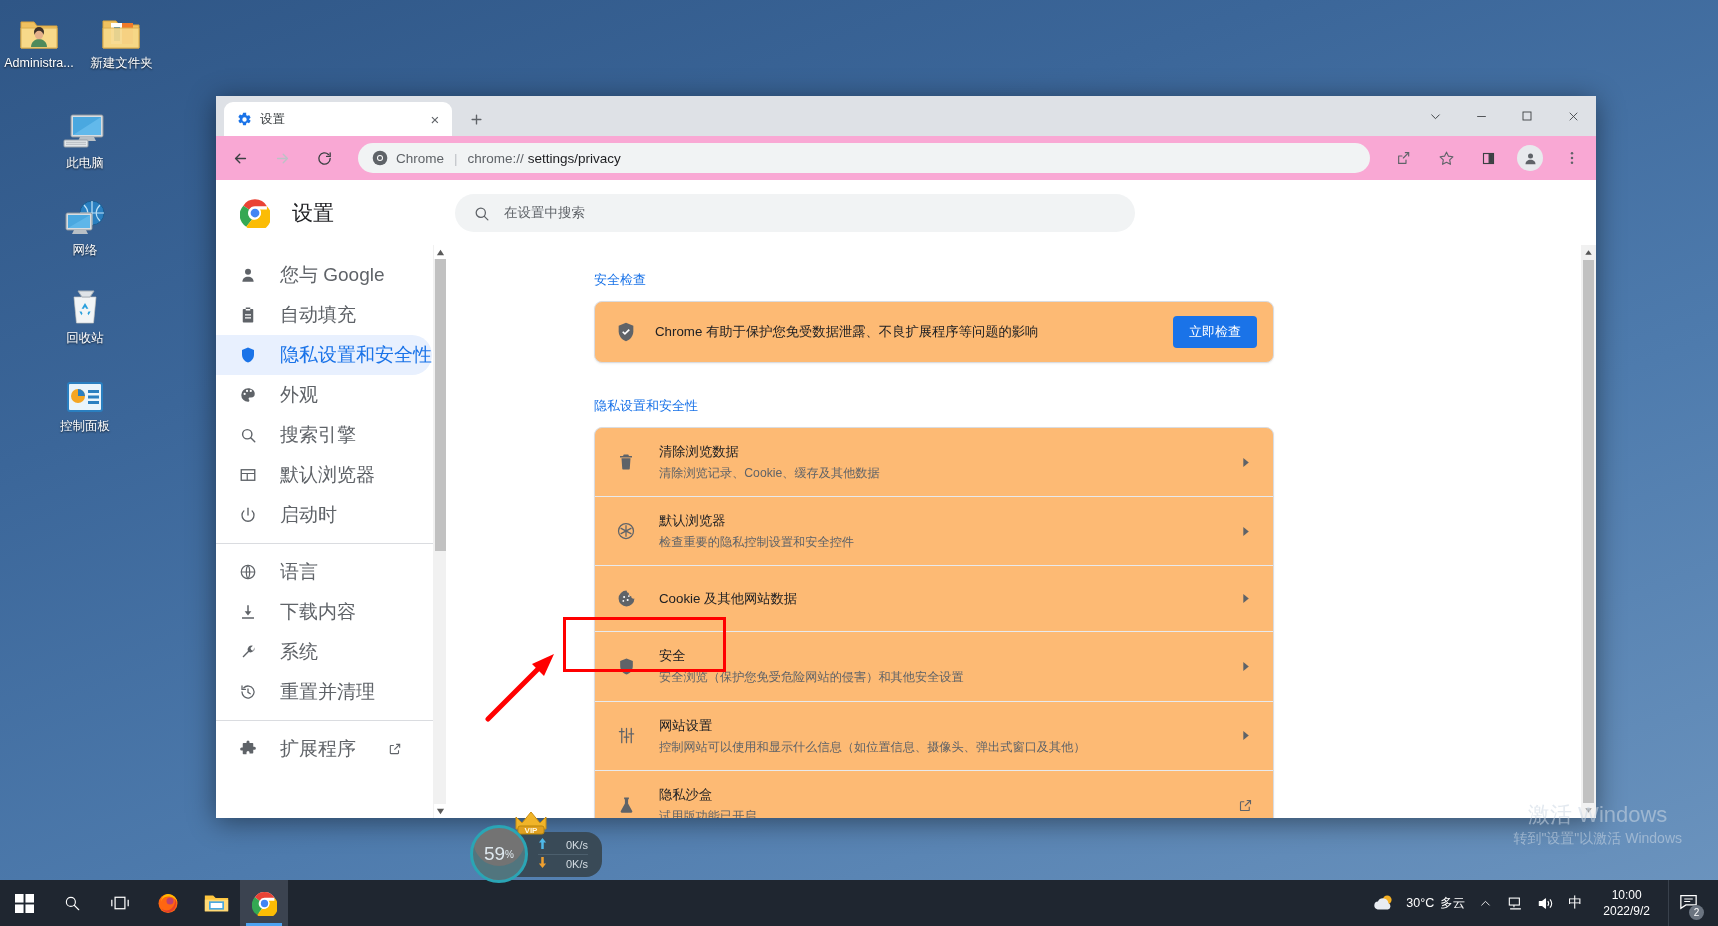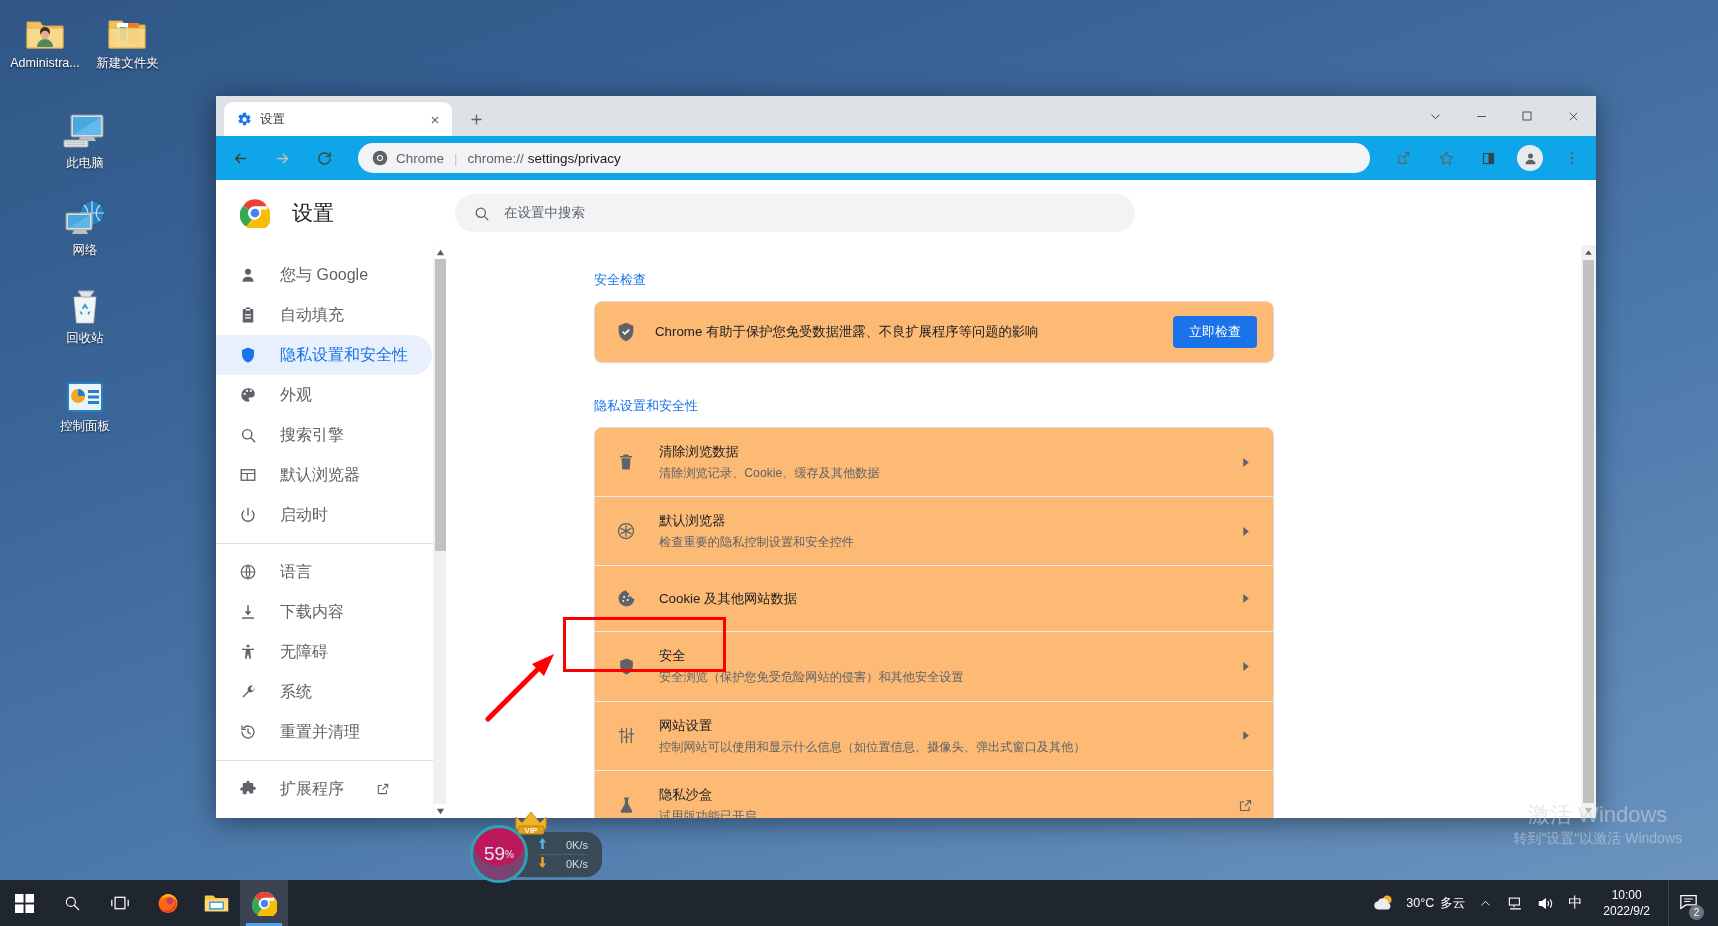--- a/index.html
+++ b/index.html
@@ -15,21 +15,21 @@
   
   #desktop-icons { position:absolute; left:0; top:0; width:170px; }
   .dicon { width:110px; text-align:center; margin:6px auto 16px auto; cursor:default; }
   .dicon .glyph { height:46px; display:flex; align-items:flex-end; justify-content:center; }
   .dicon .dlabel {
     color:#fff; font-size:12.5px; margin-top:4px; line-height:1.25;
     text-shadow: 0 1px 2px rgba(0,0,0,.75);
     white-space:nowrap; overflow:hidden; text-overflow:ellipsis;
   }
   .dicon.two-col { display:inline-block; width:78px; margin:6px 0 12px 0; vertical-align:top;}
-  #row-top { padding-left:6px; }
+  #row-top { }
   #row-top .dicon.two-col:first-child { margin-right:0px; }
 
   
   #browser-window {
     position:absolute; left:180px; top:96px; width:1380px; height:722px;
     background:#dee1e6; border-radius:0px;
     box-shadow: 0 4px 26px rgba(0,0,0,.45);
     display:flex; flex-direction:column;margin-left:36px;
   }
   
@@ -39,21 +39,21 @@
     display:flex; align-items:center; padding:0 8px 0 12px; gap:8px; position:relative;
   }
   .tab .tab-fav { width:16px; height:16px; flex:0 0 16px; display:flex; align-items:center; justify-content:center;}
   .tab .tab-title { font-size:12.5px; color:#3c4043; flex:1; white-space:nowrap; overflow:hidden; text-overflow:ellipsis;}
   .tab .tab-close { width:18px;height:18px; display:flex;align-items:center;justify-content:center; border-radius:50%; color:#5f6368;}
   #new-tab-btn { width:28px;height:28px; margin:0 0 3px 10px; display:flex;align-items:center;justify-content:center;border-radius:50%; color:#5f6368;}
   #window-controls { position:absolute; right:0; top:0; height:40px; display:flex; align-items:center; }
   .wc { width:46px; height:40px; display:flex; align-items:center; justify-content:center; color:#3c4043; }
 
   
-  #toolbar { height:44px; background:#0ea5e9; display:flex; align-items:center; padding:0 8px; gap:10px; }
+  #toolbar { height:44px; background:#f9a8d4; display:flex; align-items:center; padding:0 8px; gap:10px; }
   .tb-btn { width:32px;height:32px;display:flex;align-items:center;justify-content:center;border-radius:50%;color:#5f6368;}
   .tb-btn.dim { color:#bdc1c6; }
   #omnibox {
     flex:1; height:30px; background:#f1f3f4; border-radius:16px; margin:0 8px;
     display:flex; align-items:center; padding:0 14px; gap:8px; font-size:13.5px; color:#202124;
   }
   #omnibox .scheme { color:#5f6368; }
   #omnibox .divider { color:#bdc1c6; margin:0 2px; }
   #omnibox .url-path { color:#202124;text-align:center; }
   #omnibox .url-dim { color:#5f6368; }
@@ -70,21 +70,21 @@
   }
   #search-settings .ph { font-size:13.5px; color:#5f6368;}
 
   
   #content-split { flex:1; display:flex; overflow:hidden; position:relative; }
 
   
   #sidebar { width:230px; background:#fff; padding-top:10px; position:relative; overflow:hidden;}
   .nav-item {
     height:40px; display:flex; align-items:center; gap:22px; padding-left:22px; margin-right:14px;
-    border-radius:0 20px 20px 0; color:#5f6368; font-size:16px;
+    border-radius:0 20px 20px 0; color:#5f6368; font-size:19px;
   }
   .nav-item .nav-ico { width:20px; height:20px; display:flex; align-items:center; justify-content:center; flex:0 0 20px;}
   .nav-item.active { background:#e8f0fe; color:#1a73e8; }
   .nav-item.active .nav-ico { color:#1a73e8; }
   .nav-sep { height:1px; background:#dadce0; margin:8px 0 8px 0; }
   .nav-ext { margin-left:10px; display:flex; align-items:center;}
 
   
   #sidebar-scroll {
     position:absolute; right:0; top:0; width:13px; height:100%;
@@ -136,21 +136,21 @@
     left:0; top:0; width:10px; height:10px; z-index:50;
   }
   #annot-arrow { position:absolute; z-index:50; pointer-events:none; }
 
   
   #netspeed {
     position:absolute; left:470px; top:825px; display:flex; align-items:center;
   }
   #ns-circle {
     width:58px;height:58px;border-radius:50%;
-    background:#be185d; border:3px solid #2aa5b5;
+    background:#737373; border:3px solid #2aa5b5;
     display:flex;align-items:center;justify-content:center; color:#dfe9ef;
     font-size:19px; position:relative; z-index:2;
     box-shadow: inset 0 -14px 0 rgba(40,120,140,.45);
   }
   #ns-circle sup { font-size:10px; }
   #ns-panel {
     margin-left:-12px; background:#394a57; border-radius:0 16px 16px 0;
     padding:4px 14px 4px 22px; color:#d6dee4; font-size:11px; min-width:86px;
   }
   #ns-panel .line { display:flex; align-items:center; gap:6px; height:18px; }
@@ -490,29 +490,20 @@
               <svg width="18" height="18" viewBox="0 0 24 24" fill="currentColor">
                 <path d="M11 3h2v8h3.5L12 16.5 7.5 11H11z"></path>
                 <rect x="4" y="19" width="16" height="2"></rect>
               </svg>
             </span>
           <span>下载内容</span>
         </div>
         <div class="nav-item">
           <span class="nav-ico">
               <svg width="18" height="18" viewBox="0 0 24 24" fill="currentColor">
-                <circle cx="12" cy="4" r="2"></circle>
-                <path d="M4 7.5h16v1.8h-5.2L16 21h-2l-2-7-2 7H8l1.2-11.7H4z"></path>
-              </svg>
-            </span>
-          <span>无障碍</span>
-        </div>
-        <div class="nav-item">
-          <span class="nav-ico">
-              <svg width="18" height="18" viewBox="0 0 24 24" fill="currentColor">
                 <path d="M20.5 5.5a5.5 5.5 0 0 1-7.3 6.6L6 19.3 4.7 18l7.2-7.2a5.5 5.5 0 0 1 6.6-7.3l-3.2 3.2 1.1 2.6 2.6 1.1z"></path>
               </svg>
             </span>
           <span>系统</span>
         </div>
         <div class="nav-item">
           <span class="nav-ico">
               <svg width="18" height="18" viewBox="0 0 24 24" fill="none" stroke="currentColor" stroke-width="1.7" stroke-linecap="round">
                 <path d="M4 12a8 8 0 1 0 2.4-5.7"></path>
                 <path d="M4 4v4.5h4.5"></path>

